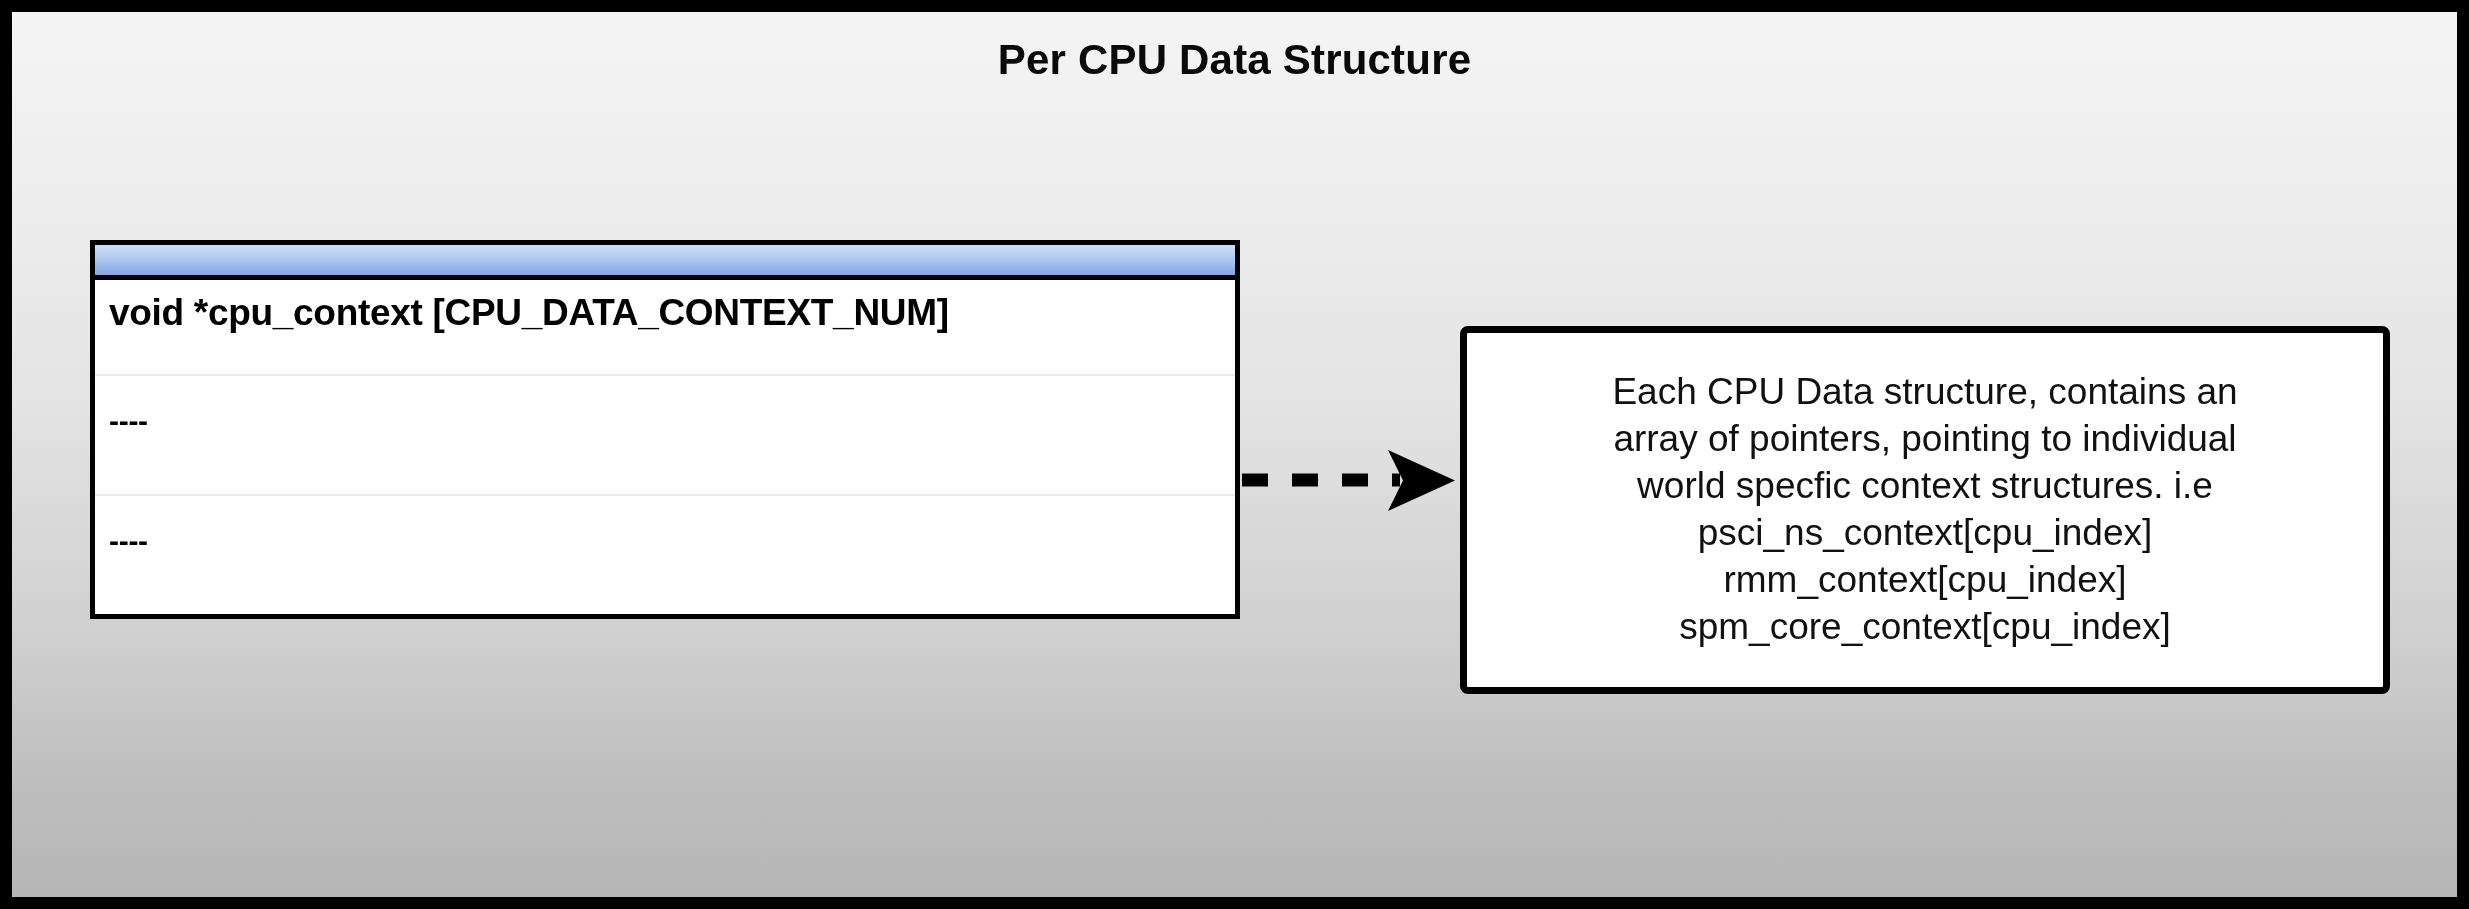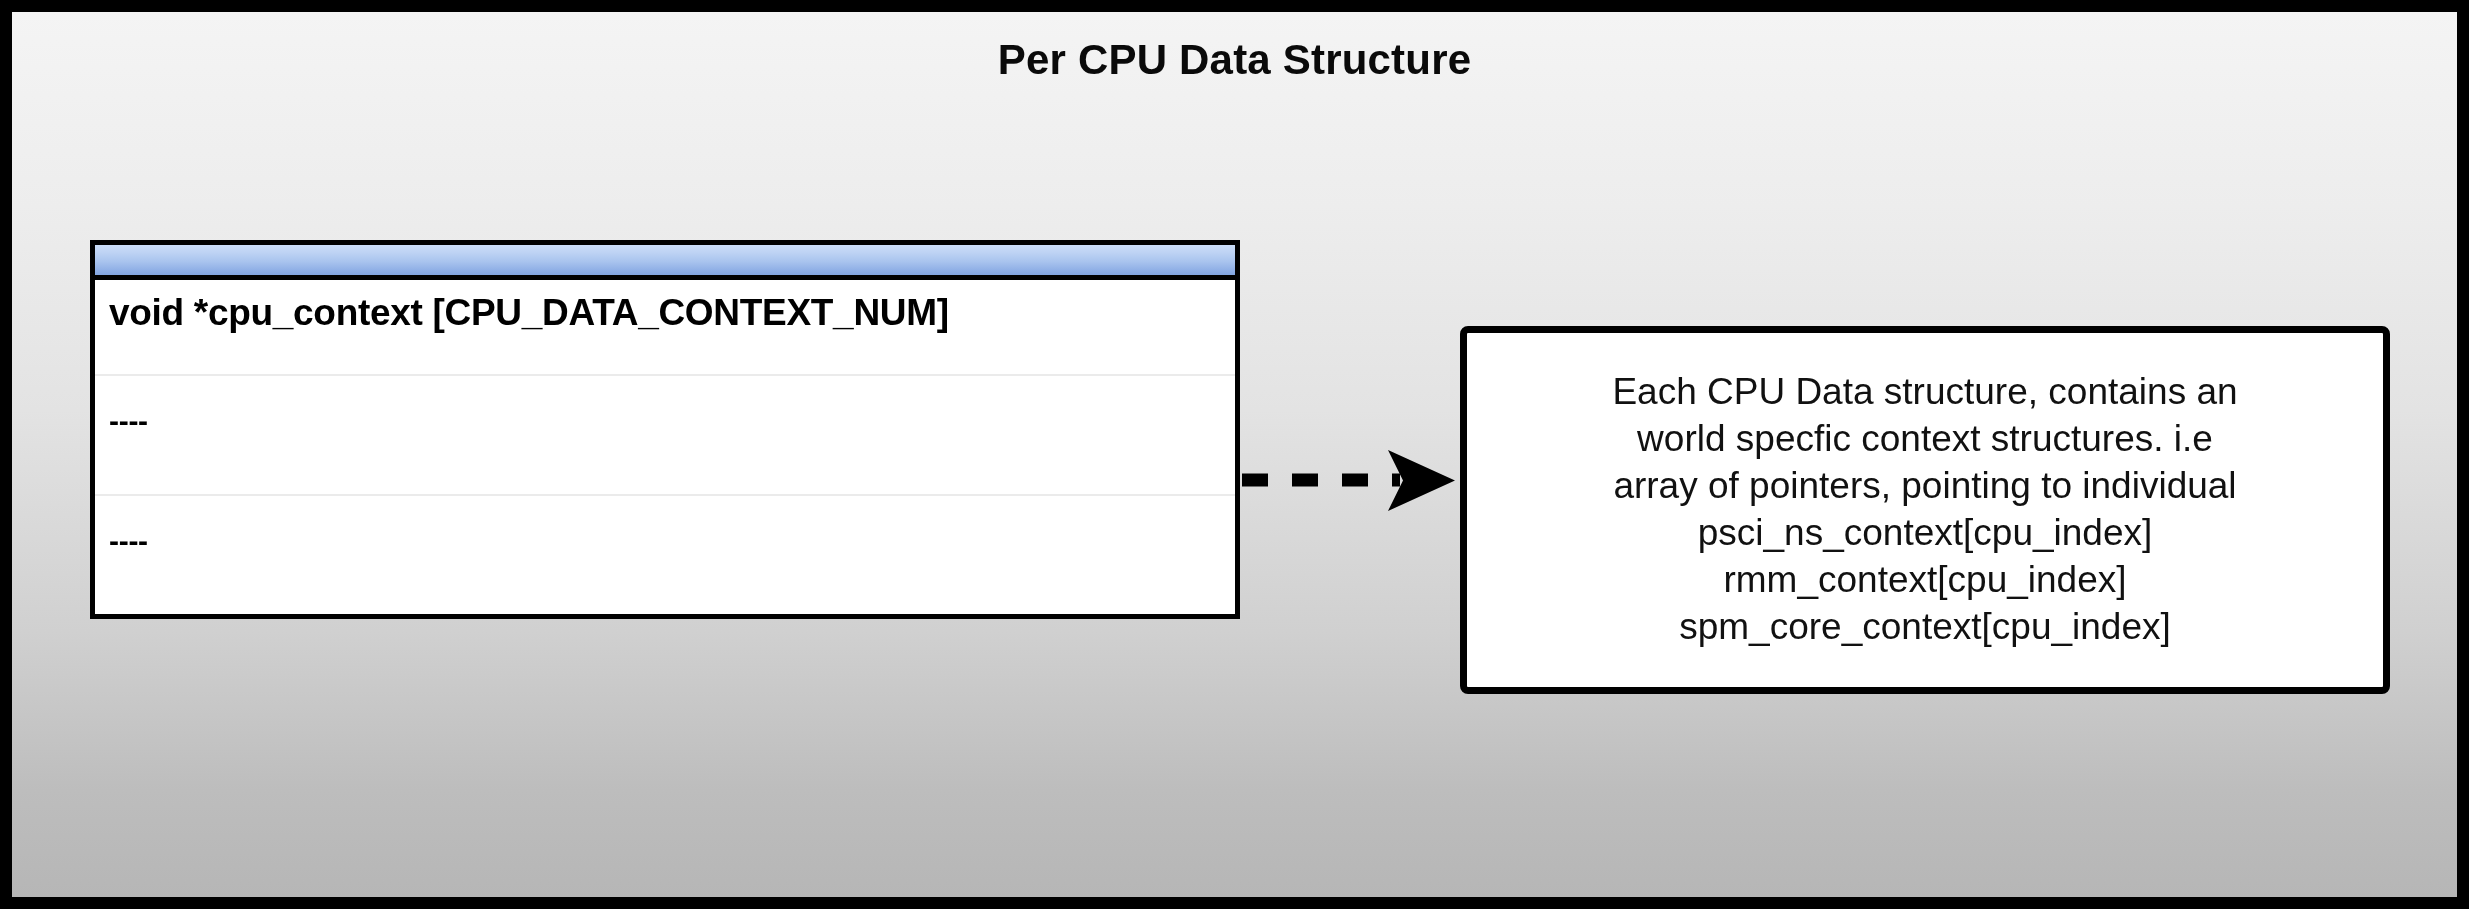--- a/index.html
+++ b/index.html
@@ -155,21 +155,21 @@
 
     </div>
 
     <svg id="connector" viewBox="0 0 225 72" xmlns="http://www.w3.org/2000/svg">
       <line x1="2" y1="36" x2="160" y2="36" stroke="#000000" stroke-width="13" stroke-dasharray="26,24" stroke-linecap="butt"></line>
       <path d="M 148 6 L 215 36.5 L 148 67 L 163 36.5 Z" fill="#000000"></path>
     </svg>
 
     <div id="callout">
       <div class="note-line">Each CPU Data structure, contains an</div>
+      <div class="note-line">array of pointers, pointing to individual</div>
       <div class="note-line">world specfic context structures. i.e</div>
-      <div class="note-line">array of pointers, pointing to individual</div>
       <div class="note-line">psci_ns_context[cpu_index]</div>
       <div class="note-line">rmm_context[cpu_index]</div>
       <div class="note-line">spm_core_context[cpu_index]</div>
     </div>
 
   </div>
 </div>
 
 </body></html>

